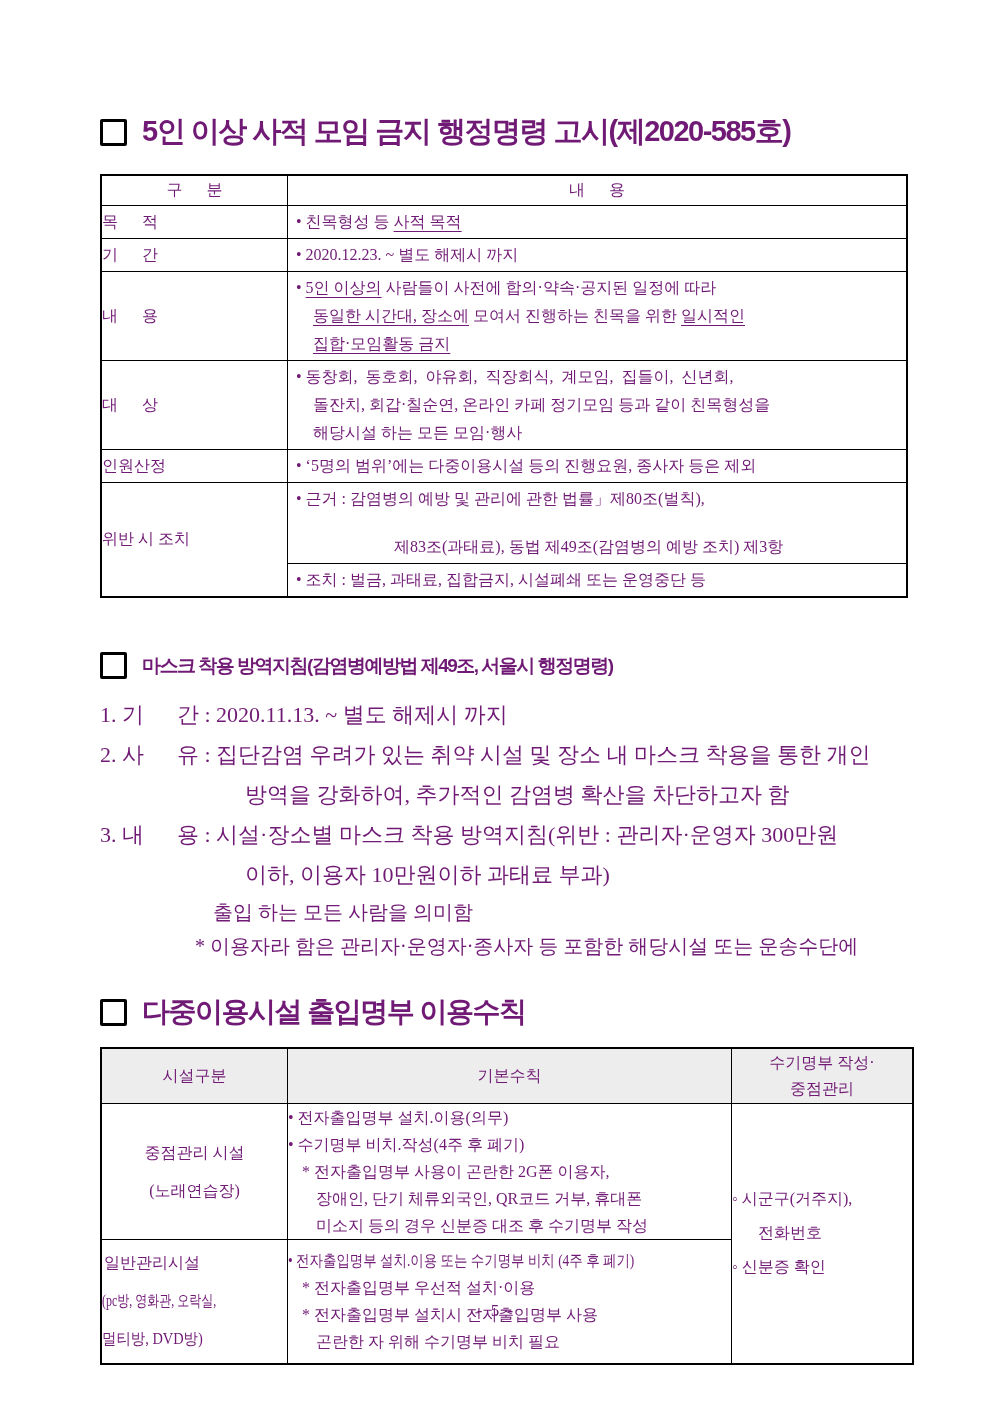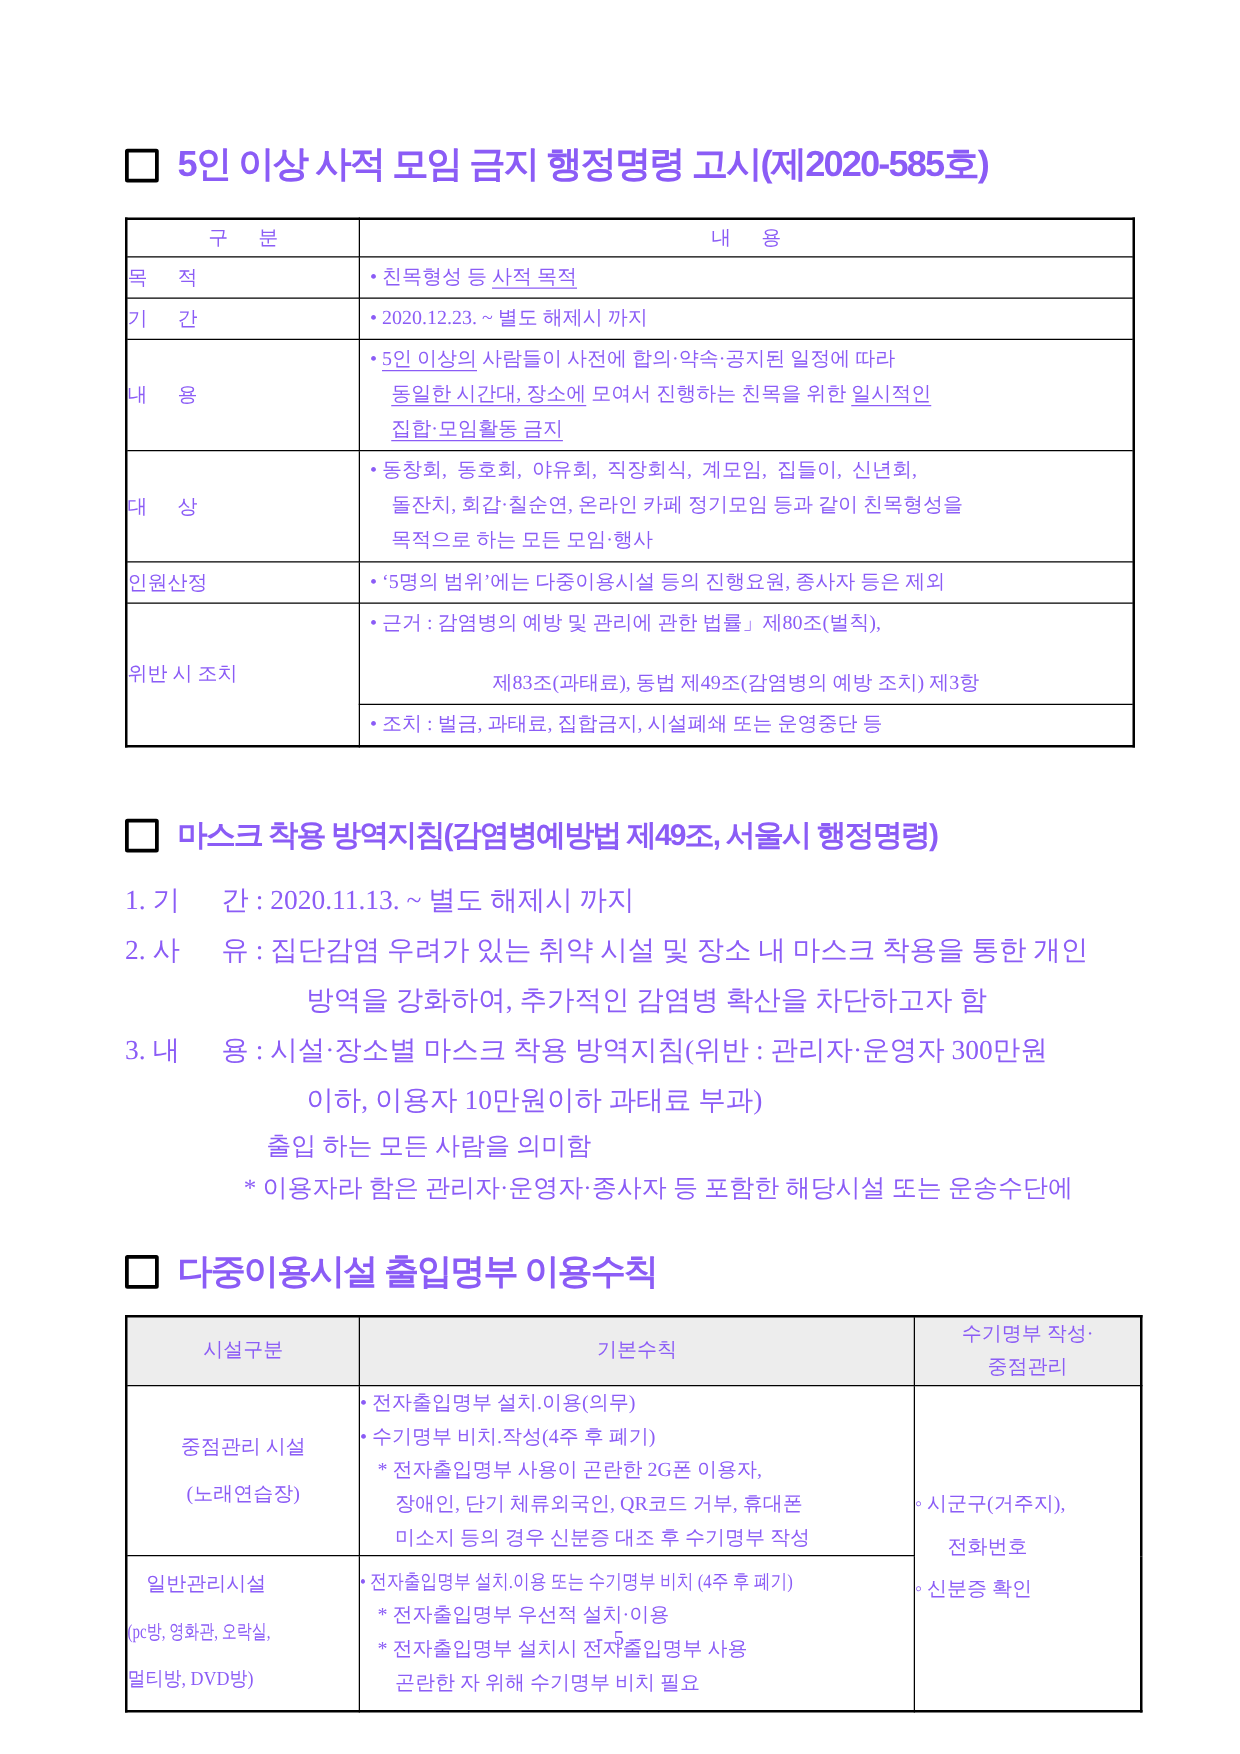--- a/index.html
+++ b/index.html
@@ -1,30 +1,30 @@
 <!DOCTYPE html>
 <html><head>
 <meta charset="utf-8">
 <style>
   html,body { margin:0; padding:0; background:#ffffff; }
   .page {
     position:relative; width:992px; height:1403px; background:#ffffff;
-    color:#8b5cf6; font-family:"Liberation Serif","DejaVu Serif",serif;
+    color:#701a75; font-family:"Liberation Serif","DejaVu Serif",serif;
     overflow:hidden;
   }
   .content { position:absolute; left:100px; top:112px; width:808px; }
 
   
   .sec-title { display:flex; align-items:center; gap:15px;
     font-family:"Liberation Sans","DejaVu Sans",sans-serif;
     font-weight:bold; letter-spacing:-1.5px; }
   .sec-title .checkbox { width:21px; height:21px; border:3px solid #000;
     border-radius:2px; flex:none; background:#fff; }
   .t-size1 { font-size:29px; }
-  .t-size2 { font-size:24px; margin-top:54px; }
+  .t-size2 { font-size:19px; margin-top:54px; }
   .t-size3 { font-size:28px; margin-top:30px; }
 
   
   table.tbl { border-collapse:collapse; table-layout:fixed; width:808px;
     border:2.5px solid #000; font-size:16px; }
   table.tbl td { border:1.5px solid #000; padding:0; vertical-align:middle; }
 
   
   .tbl1 { margin-top:22px; }
   .tbl1 .c1 { width:185px; }
@@ -52,21 +52,21 @@
   .tbl2 .c1 { width:185px;margin-left:16px; }
   .tbl2 .c2 { width:443px; }
   .tbl2 .c3 { width:180px; }
   .tbl2 .hdr { background:#ededed; text-align:center; height:54px; }
   .tbl2 .hdr .hl { line-height:26px; white-space:pre; }
   .r-f1 { height:136px; } .r-f2 { height:124px; }
   .fc { text-align:center; }
   .fc .fl { line-height:38px; white-space:pre; }
   .fc2 { text-align:left; padding-left:2px; }
   .fc2 .fl { line-height:38px; white-space:pre; }
-  .fc2 .fl.pad8 { padding-left:15px; }
+  .fc2 .fl.pad8 { padding-left:2px; }
   .rules { padding:5px 6px; }
   .rl { line-height:27px; white-space:pre; }
   .rl.sub { padding-left:14px; }
   .rl.cont { padding-left:28px; }
   .squeeze84 { transform:scaleX(0.84); transform-origin:0 50%; }
   .squeeze75 { transform:scaleX(0.75); transform-origin:0 50%; }
   .squeeze90 { transform:scaleX(0.90); transform-origin:0 50%; }
   .mc { padding:4px 4px 4px 12px; }
   .mc .ml { line-height:34px; white-space:pre; }
   .mc .ml.ind26 { padding-left:26px; }
@@ -110,21 +110,21 @@
           <div class="ln"><span>• </span><span class="u">5인 이상의</span><span> 사람들이 사전에 합의·약속·공지된 일정에 따라</span></div>
           <div class="ln cont"><span class="u">동일한 시간대, 장소에</span><span> 모여서 진행하는 친목을 위한 </span><span class="u">일시적인</span></div>
           <div class="ln cont"><span class="u">집합·모임활동 금지</span></div>
         </td>
       </tr>
       <tr class="r-target">
         <td class="c1 lbl">대      상</td>
         <td class="cc">
           <div class="ln"><span>• 동창회,  동호회,  야유회,  직장회식,  계모임,  집들이,  신년회,</span></div>
           <div class="ln cont"><span>돌잔치, 회갑·칠순연, 온라인 카페 정기모임 등과 같이 친목형성을</span></div>
-          <div class="ln cont"><span>목적으로 하는 모든 모임·행사</span></div>
+          <div class="ln cont"><span>해당시설 하는 모든 모임·행사</span></div>
         </td>
       </tr>
       <tr class="r-headcount">
         <td class="c1 lbl">인원산정</td>
         <td class="cc">
           <div class="ln"><span>• ‘5명의 범위’에는 다중이용시설 등의 진행요원, 종사자 등은 제외</span></div>
         </td>
       </tr>
       <tr class="r-v1">
         <td class="c1 lbl" rowspan="2">위반 시 조치</td>

